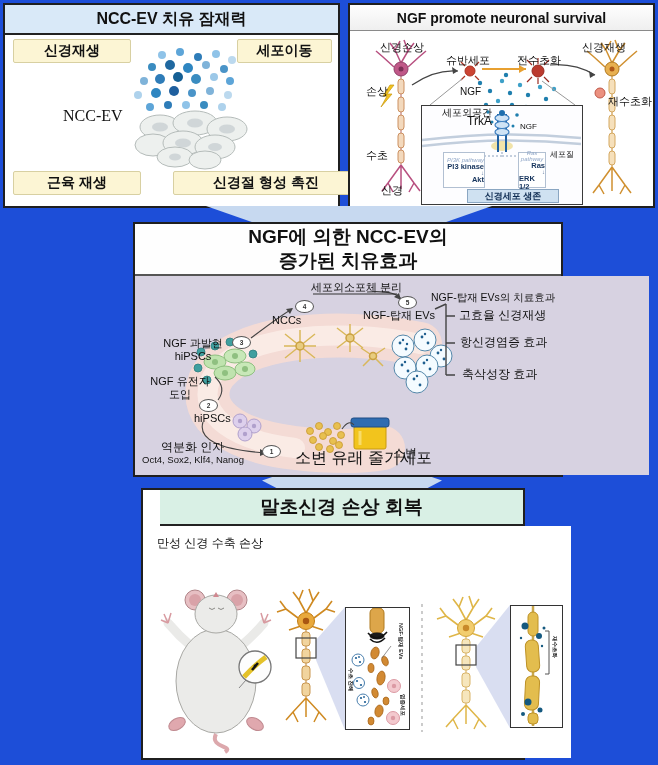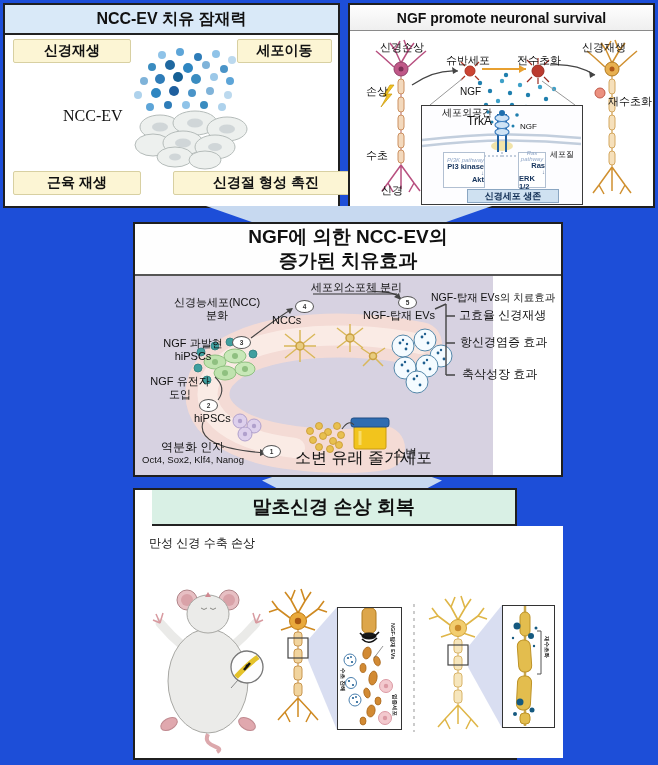--- a/index.html
+++ b/index.html
@@ -29,25 +29,25 @@
   #outcome{position:absolute;left:45px;top:83px;width:92px;height:14px;background:#cfe1f1;
            border:1px solid #8aa6c2;display:flex;align-items:center;justify-content:center;
            font-size:9px;font-weight:bold;color:#0f2c52;}
   
   .flow-arrow{position:absolute;background:#c7d9f0;}
   #arrow1{left:206px;top:206px;width:286px;height:16px;clip-path:polygon(0 0,100% 0,84% 100%,16% 100%);}
   #arrow2{left:262px;top:470px;width:180px;height:18px;clip-path:polygon(17% 0,83% 0,100% 58%,92% 100%,8% 100%,0 58%);}
   
   #p3{left:133px;top:222px;width:430px;height:255px;}
   #p3 .hdr{height:52px;background:#fefefe;border-bottom:2px solid #555;flex-direction:column;font-size:19px;line-height:1.25;}
-  #p3-content{position:absolute;left:0;top:52px;width:358px;height:199px;background:#d7d2e1;}
+  #p3-content{position:absolute;left:0;top:52px;width:514px;height:199px;background:#d7d2e1;}
   .step{position:absolute;width:19px;height:13px;background:#fff;border:1px solid #555;border-radius:50%;
         display:flex;align-items:center;justify-content:center;font-size:6.5px;font-weight:bold;color:#333;}
   
-  #p4{left:133px;top:488px;width:384px;height:272px;padding-left:17px;}
+  #p4{left:141px;top:488px;width:384px;height:272px;padding-left:17px;}
   #p4 .hdr{height:36px;background:#d9f0e5;border-bottom:2px solid #222;font-size:19px;}
   #p4-content{position:absolute;left:0;top:36px;width:428px;height:232px;background:#fff;}
   .inset{position:absolute;background:#fff;border:1.5px solid #333;}
   #inset1{left:202px;top:81px;width:65px;height:123px;}
   #inset2{left:367px;top:79px;width:53px;height:123px;}
   .rot90{position:absolute;transform:rotate(90deg);transform-origin:left top;white-space:nowrap;
          font-weight:bold;color:#222;}
 </style>
 </head>
 <body>
@@ -354,24 +354,20 @@
             <polygon points="132,177 125,173 125,180" fill="#444" stroke="none"></polygon>
           <path d="M207 153 Q 214 143 219 149"></path>
         </g>
 
         <g stroke="#444" stroke-width="1.4" fill="none">
           <path d="M300 33 L311 28 M311 28 L311 99 M311 40 L320 40 M311 67 L320 67 M311 99 L320 99"></path>
         </g>
         <line x1="178" y1="18" x2="262" y2="18" stroke="#333" stroke-width="1.2"></line>
       </svg>
       <div class="lbl" style="left:176px;top:5px;font-size:11px;">세포외소포체 분리</div>
-      <div class="lbl ctr" style="left:20px;top:20px;width:124px;font-size:11px;white-space:normal;">
-        <div>신경능세포(NCC)</div>
-        <div>분화</div>
-      </div>
       <div class="lbl" style="left:137px;top:38px;font-size:11px;">NCCs</div>
       <div class="lbl" style="left:228px;top:33px;font-size:11px;">NGF-탑재 EVs</div>
       <div class="lbl" style="left:296px;top:15px;font-size:10.5px;">NGF-탑재 EVs의 치료효과</div>
       <div class="lbl" style="left:324px;top:33px;font-size:12px;">고효율 신경재생</div>
       <div class="lbl" style="left:325px;top:60px;font-size:12px;">항신경염증 효과</div>
       <div class="lbl" style="left:327px;top:92px;font-size:12px;">축삭성장 효과</div>
       <div class="lbl ctr" style="left:8px;top:61px;width:100px;font-size:11px;white-space:normal;">
         <div>NGF 과발현</div>
         <div>hiPSCs</div>
       </div>

